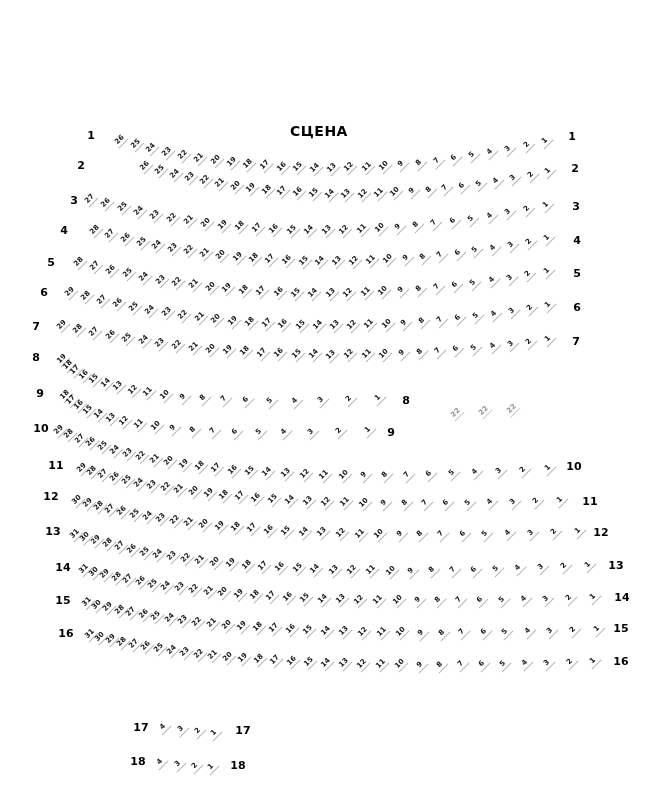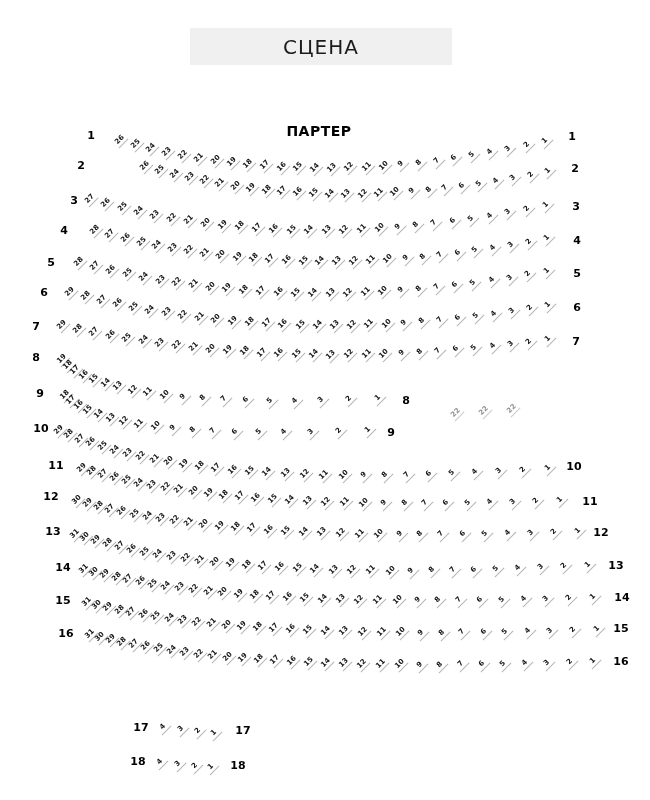--- a/index.html
+++ b/index.html
@@ -27,24 +27,21 @@
     border-bottom:1px solid #b5b5b5;
     transform:translate(-50%,-60%) rotate(-45deg);
     cursor:pointer; white-space:nowrap;
   }
   .seat.gray { color:#8f8f8f; border-bottom-color:#c9c9c9; }
 </style>
 </head>
 <body>
 
 <div id="canvas">
-  <div class="stage-box">
-    <span class="stage-label">СЦЕНА</span>
-  </div>
-  <div class="section-title" id="section-title" style="left: 319px; top: 131px;">ПАРТЕР</div>
+  <div class="section-title" id="section-title" style="left: 319px; top: 131px;">СЦЕНА</div>
   <div id="rows-layer">
       <div class="row-label" style="left: 91px; top: 135px;">1</div>
       <div class="row-label" style="left: 572px; top: 136px;">1</div>
       <div class="seat" style="left: 120px; top: 141px;">26</div>
       <div class="seat" style="left: 135.656px; top: 145.226px;">25</div>
       <div class="seat" style="left: 151.424px; top: 149.102px;">24</div>
       <div class="seat" style="left: 167.304px; top: 152.63px;">23</div>
       <div class="seat" style="left: 183.296px; top: 155.81px;">22</div>
       <div class="seat" style="left: 199.4px; top: 158.64px;">21</div>
       <div class="seat" style="left: 215.616px; top: 161.122px;">20</div>

